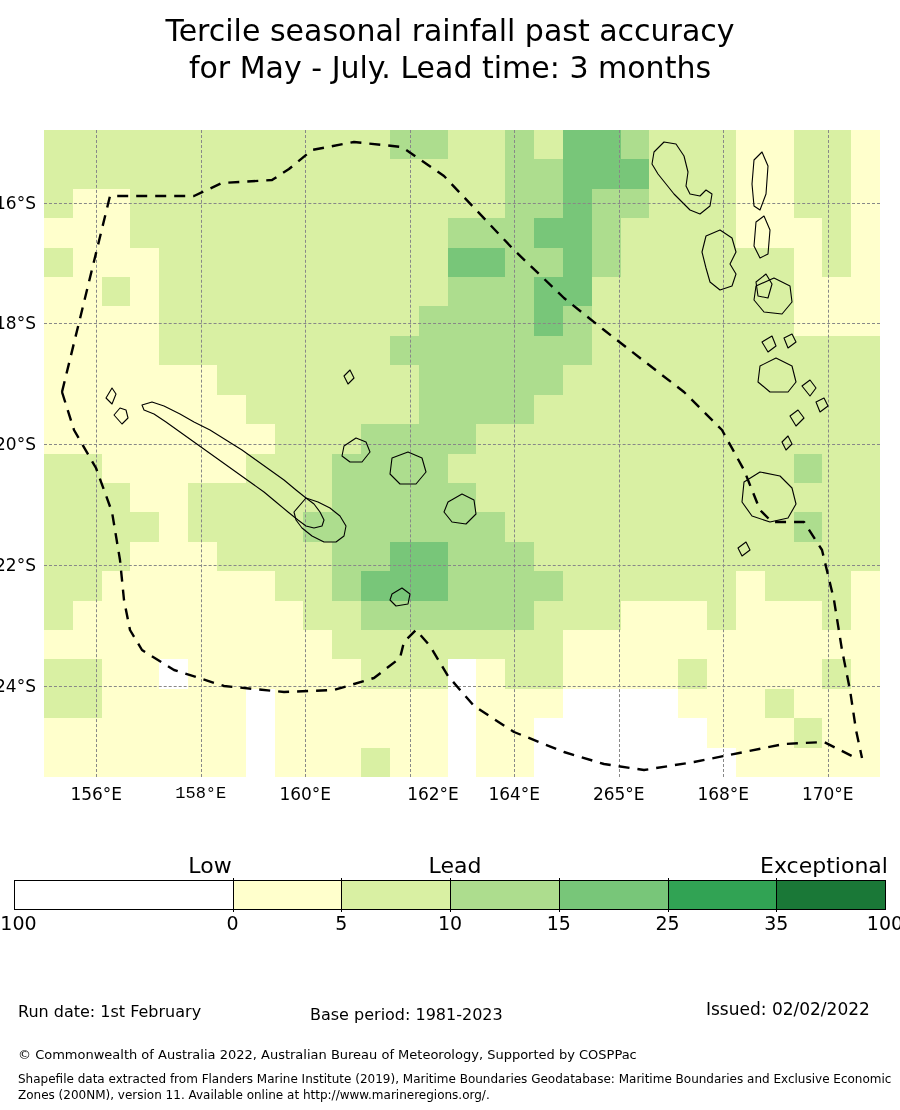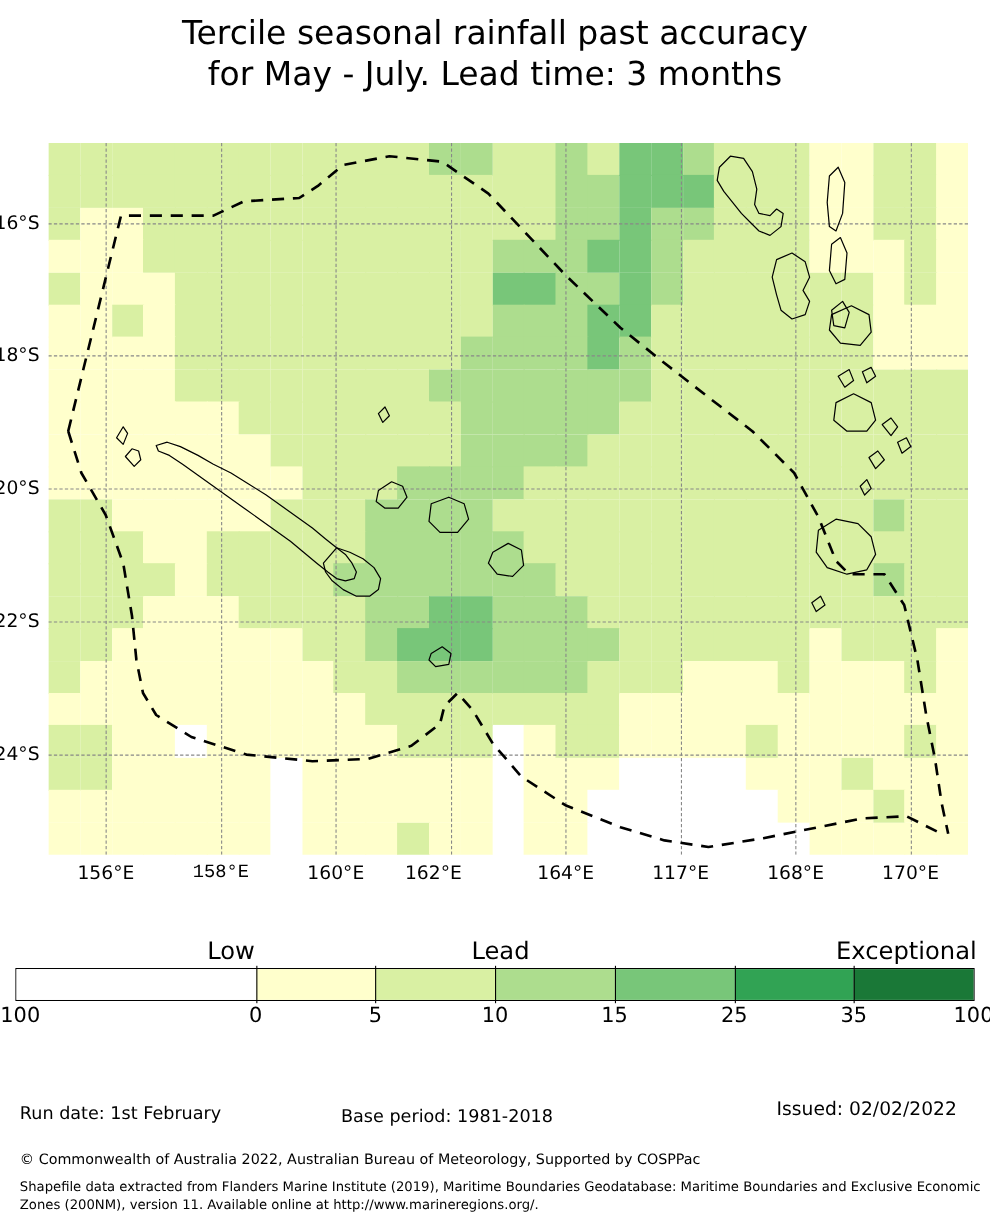--- a/index.html
+++ b/index.html
@@ -800,23 +800,23 @@
       <div class="ylab" style="left: -5px; top: 192.561px;">16°S</div>
       <div class="ylab" style="left: -5px; top: 313.495px;">18°S</div>
       <div class="ylab" style="left: -5px; top: 434.43px;">20°S</div>
       <div class="ylab" style="left: -5px; top: 555.364px;">22°S</div>
       <div class="ylab" style="left: -5px; top: 676.299px;">24°S</div>
     </div>
   <div id="xticks">
       <div class="xlab" style="left: 96.25px;">156°E</div>
       <div class="xlab" style="left: 200.75px; font-family: Liberation Mono, monospace;">158°E</div>
       <div class="xlab" style="left: 305.25px;">160°E</div>
-      <div class="xlab" style="left: 394px;">162°E</div>
+      <div class="xlab" style="left: 433px;">162°E</div>
       <div class="xlab" style="left: 514.25px;">164°E</div>
-      <div class="xlab" style="left: 618.75px;">117°E</div>
+      <div class="xlab" style="left: 618.75px;">265°E</div>
       <div class="xlab" style="left: 723.25px;">168°E</div>
       <div class="xlab" style="left: 827.75px;">170°E</div>
     </div>
 
   <div class="cb-labels" id="cb-quals">
       <div class="cb-qual" style="left: 210px;">Low</div>
       <div class="cb-qual" style="left: 455px;">Lead</div>
       <div class="cb-qual" style="left: 824px;">Exceptional</div>
     </div>
 
@@ -842,19 +842,19 @@
       <div class="cb-tick" style="left: 232.5px;">0</div>
       <div class="cb-tick" style="left: 341.25px;">5</div>
       <div class="cb-tick" style="left: 450px;">10</div>
       <div class="cb-tick" style="left: 558.75px;">15</div>
       <div class="cb-tick" style="left: 667.5px;">25</div>
       <div class="cb-tick" style="left: 776.25px;">35</div>
       <div class="cb-tick" style="left: 885px;">100</div>
     </div>
 
   <div class="f-line f-run">Run date: 1st February</div>
-  <div class="f-line f-base">Base period: 1981-2018</div>
+  <div class="f-line f-base">Base period: 1981-2023</div>
   <div class="f-line f-issued">Issued: 02/02/2022</div>
   <div class="f-line f-copy">© Commonwealth of Australia 2022, Australian Bureau of Meteorology, Supported by COSPPac</div>
   <div class="f-line f-shape1">Shapefile data extracted from Flanders Marine Institute (2019), Maritime Boundaries Geodatabase: Maritime Boundaries and Exclusive Economic</div>
   <div class="f-line f-shape2">Zones (200NM), version 11. Available online at http://www.marineregions.org/.</div>
 
 </div>
 
 </body></html>

